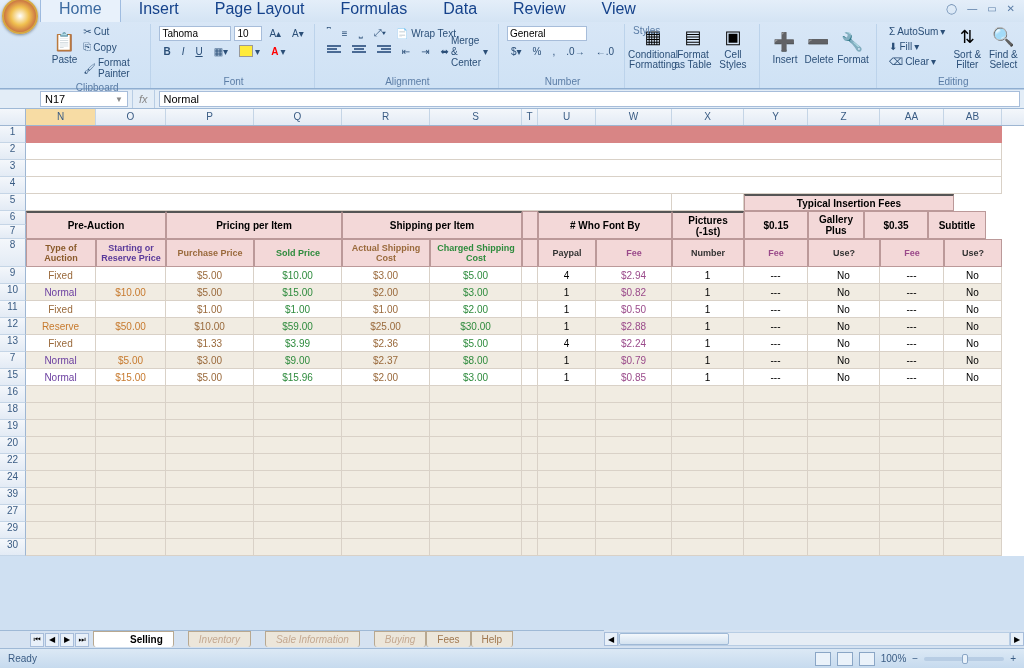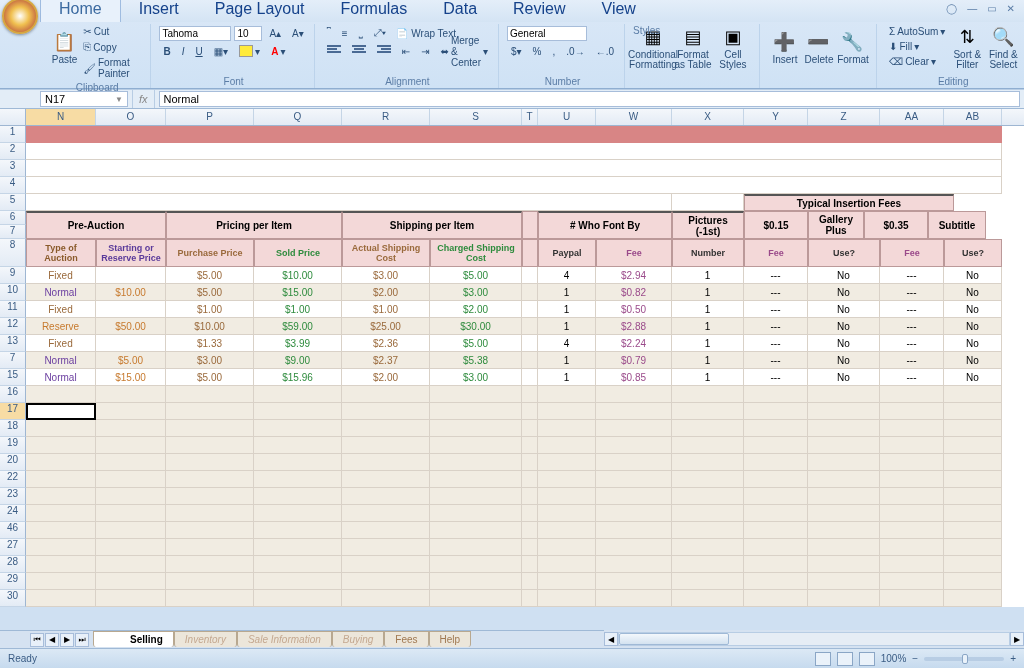--- a/index.html
+++ b/index.html
@@ -62,21 +62,21 @@
 .txt-purple { color: #6b3fa0; }
 .txt-green { color: #2e8b3d; }
 .txt-orange { color: #c77a2e; }
 
 
 .sheet-tabs { position: absolute; bottom: 20px; left: 0; right: 0; height: 18px; background: #d5e2f1; display: flex; align-items: center; border-top: 1px solid #9fb9d6; padding-left: 26px; }
 .st-nav { display:flex; gap:1px; padding:0 4px; }
 .st-nav span { width:14px; height:14px; background:#e8f0f9; border:1px solid #a7bdda; display:flex; align-items:center; justify-content:center; font-size:8px; cursor:pointer; }
 .st { padding: 2px 10px; background: #ece6da; border: 1px solid #b8a890; border-bottom: none; font-size: 10px; cursor: pointer; color:#a07850; border-radius: 0 0 3px 3px; margin-top:-1px; }
 .st.active { background: #fff; font-weight: bold; color:#000;padding-left:36px; }
-.st.faded { color: #c4a890; font-style:italic; }
+.st.faded { color: #c4a890; font-style:italic;margin-left:14px; }
 
 .status-bar { position: absolute; bottom: 0; left: 0; right: 0; height: 20px; background: linear-gradient(#dce9f5,#c6daee); border-top: 1px solid #9fb9d6; display: flex; align-items: center; padding: 0 8px; font-size: 10px; color: #3a5c84; }
 .status-bar .right { margin-left: auto; display:flex; align-items:center; gap:6px; }
 .view-ic { width:16px; height:14px; border:1px solid #8aa6c6; background:#eaf2fa; }
 .zoom-slider { width:80px; height:4px; background:#b8cde4; position:relative; border-radius:2px; }
 .zoom-slider .thumb { position:absolute; left:38px; top:-3px; width:6px; height:10px; background:#eaf2fa; border:1px solid #8aa6c6; border-radius:2px; }
 
 .hscroll { position:absolute; bottom:20px; right:0; height:18px; width:420px; background:#d5e2f1; display:flex; align-items:center; }
 .hscroll .track { flex:1; height:14px; background:#e6edf5; border:1px solid #b8cde4; position:relative; }
 .hscroll .thumb { position:absolute; left:0; width:110px; height:12px; background:linear-gradient(#f4f8fc,#d3e2f0); border:1px solid #9fb9d6; border-radius:2px; }
@@ -403,21 +403,21 @@
         <div class="cell ct" style="width: 64px;">---</div>
         <div class="cell ct" style="width: 58px;">No</div>
       </div>
       <div class="row ">
         <div class="row-hdr">7</div>
         <div class="cell ct txt-purple alt" style="width: 70px;">Normal</div>
         <div class="cell ct txt-orange alt" style="width: 70px;">$5.00</div>
         <div class="cell ct txt-brown alt" style="width: 88px;">$3.00</div>
         <div class="cell ct txt-green alt" style="width: 88px;">$9.00</div>
         <div class="cell ct txt-brown alt" style="width: 88px;">$2.37</div>
-        <div class="cell ct txt-green alt" style="width: 92px;">$5.38</div>
+        <div class="cell ct txt-green alt" style="width: 92px;">$8.00</div>
         <div class="cell alt" style="width: 16px;"></div>
         <div class="cell ct alt" style="width: 58px;">1</div>
         <div class="cell ct alt" style="width: 76px; color: rgb(154, 74, 138);">$0.79</div>
         <div class="cell ct alt" style="width: 72px;">1</div>
         <div class="cell ct alt" style="width: 64px;">---</div>
         <div class="cell ct alt" style="width: 72px;">No</div>
         <div class="cell ct alt" style="width: 64px;">---</div>
         <div class="cell ct alt" style="width: 58px;">No</div>
       </div>
       <div class="row ">
@@ -448,39 +448,20 @@
         <div class="cell alt" style="width: 16px;"></div>
         <div class="cell alt" style="width: 58px;"></div>
         <div class="cell alt" style="width: 76px;"></div>
         <div class="cell alt" style="width: 72px;"></div>
         <div class="cell alt" style="width: 64px;"></div>
         <div class="cell alt" style="width: 72px;"></div>
         <div class="cell alt" style="width: 64px;"></div>
         <div class="cell alt" style="width: 58px;"></div>
       </div>
       <div class="row ">
-        <div class="row-hdr act">17</div>
-        <div class="cell active-cell" style="width: 70px;">
-          <div class="dd-arrow">▼</div>
-        </div>
-        <div class="cell alt" style="width: 70px;"></div>
-        <div class="cell alt" style="width: 88px;"></div>
-        <div class="cell alt" style="width: 88px;"></div>
-        <div class="cell alt" style="width: 88px;"></div>
-        <div class="cell alt" style="width: 92px;"></div>
-        <div class="cell alt" style="width: 16px;"></div>
-        <div class="cell alt" style="width: 58px;"></div>
-        <div class="cell alt" style="width: 76px;"></div>
-        <div class="cell alt" style="width: 72px;"></div>
-        <div class="cell alt" style="width: 64px;"></div>
-        <div class="cell alt" style="width: 72px;"></div>
-        <div class="cell alt" style="width: 64px;"></div>
-        <div class="cell alt" style="width: 58px;"></div>
-      </div>
-      <div class="row ">
         <div class="row-hdr">18</div>
         <div class="cell alt" style="width: 70px;"></div>
         <div class="cell alt" style="width: 70px;"></div>
         <div class="cell alt" style="width: 88px;"></div>
         <div class="cell alt" style="width: 88px;"></div>
         <div class="cell alt" style="width: 88px;"></div>
         <div class="cell alt" style="width: 92px;"></div>
         <div class="cell alt" style="width: 16px;"></div>
         <div class="cell alt" style="width: 58px;"></div>
         <div class="cell alt" style="width: 76px;"></div>
@@ -535,89 +516,55 @@
         <div class="cell alt" style="width: 16px;"></div>
         <div class="cell alt" style="width: 58px;"></div>
         <div class="cell alt" style="width: 76px;"></div>
         <div class="cell alt" style="width: 72px;"></div>
         <div class="cell alt" style="width: 64px;"></div>
         <div class="cell alt" style="width: 72px;"></div>
         <div class="cell alt" style="width: 64px;"></div>
         <div class="cell alt" style="width: 58px;"></div>
       </div>
       <div class="row ">
-        <div class="row-hdr">23</div>
-        <div class="cell alt" style="width: 70px;"></div>
-        <div class="cell alt" style="width: 70px;"></div>
-        <div class="cell alt" style="width: 88px;"></div>
-        <div class="cell alt" style="width: 88px;"></div>
-        <div class="cell alt" style="width: 88px;"></div>
-        <div class="cell alt" style="width: 92px;"></div>
-        <div class="cell alt" style="width: 16px;"></div>
-        <div class="cell alt" style="width: 58px;"></div>
-        <div class="cell alt" style="width: 76px;"></div>
-        <div class="cell alt" style="width: 72px;"></div>
-        <div class="cell alt" style="width: 64px;"></div>
-        <div class="cell alt" style="width: 72px;"></div>
-        <div class="cell alt" style="width: 64px;"></div>
-        <div class="cell alt" style="width: 58px;"></div>
-      </div>
-      <div class="row ">
         <div class="row-hdr">24</div>
         <div class="cell alt" style="width: 70px;"></div>
         <div class="cell alt" style="width: 70px;"></div>
         <div class="cell alt" style="width: 88px;"></div>
         <div class="cell alt" style="width: 88px;"></div>
         <div class="cell alt" style="width: 88px;"></div>
         <div class="cell alt" style="width: 92px;"></div>
         <div class="cell alt" style="width: 16px;"></div>
         <div class="cell alt" style="width: 58px;"></div>
         <div class="cell alt" style="width: 76px;"></div>
         <div class="cell alt" style="width: 72px;"></div>
         <div class="cell alt" style="width: 64px;"></div>
         <div class="cell alt" style="width: 72px;"></div>
         <div class="cell alt" style="width: 64px;"></div>
         <div class="cell alt" style="width: 58px;"></div>
       </div>
       <div class="row ">
-        <div class="row-hdr">46</div>
+        <div class="row-hdr">39</div>
         <div class="cell alt" style="width: 70px;"></div>
         <div class="cell alt" style="width: 70px;"></div>
         <div class="cell alt" style="width: 88px;"></div>
         <div class="cell alt" style="width: 88px;"></div>
         <div class="cell alt" style="width: 88px;"></div>
         <div class="cell alt" style="width: 92px;"></div>
         <div class="cell alt" style="width: 16px;"></div>
         <div class="cell alt" style="width: 58px;"></div>
         <div class="cell alt" style="width: 76px;"></div>
         <div class="cell alt" style="width: 72px;"></div>
         <div class="cell alt" style="width: 64px;"></div>
         <div class="cell alt" style="width: 72px;"></div>
         <div class="cell alt" style="width: 64px;"></div>
         <div class="cell alt" style="width: 58px;"></div>
       </div>
       <div class="row ">
         <div class="row-hdr">27</div>
-        <div class="cell alt" style="width: 70px;"></div>
-        <div class="cell alt" style="width: 70px;"></div>
-        <div class="cell alt" style="width: 88px;"></div>
-        <div class="cell alt" style="width: 88px;"></div>
-        <div class="cell alt" style="width: 88px;"></div>
-        <div class="cell alt" style="width: 92px;"></div>
-        <div class="cell alt" style="width: 16px;"></div>
-        <div class="cell alt" style="width: 58px;"></div>
-        <div class="cell alt" style="width: 76px;"></div>
-        <div class="cell alt" style="width: 72px;"></div>
-        <div class="cell alt" style="width: 64px;"></div>
-        <div class="cell alt" style="width: 72px;"></div>
-        <div class="cell alt" style="width: 64px;"></div>
-        <div class="cell alt" style="width: 58px;"></div>
-      </div>
-      <div class="row ">
-        <div class="row-hdr">28</div>
         <div class="cell alt" style="width: 70px;"></div>
         <div class="cell alt" style="width: 70px;"></div>
         <div class="cell alt" style="width: 88px;"></div>
         <div class="cell alt" style="width: 88px;"></div>
         <div class="cell alt" style="width: 88px;"></div>
         <div class="cell alt" style="width: 92px;"></div>
         <div class="cell alt" style="width: 16px;"></div>
         <div class="cell alt" style="width: 58px;"></div>
         <div class="cell alt" style="width: 76px;"></div>
         <div class="cell alt" style="width: 72px;"></div>

